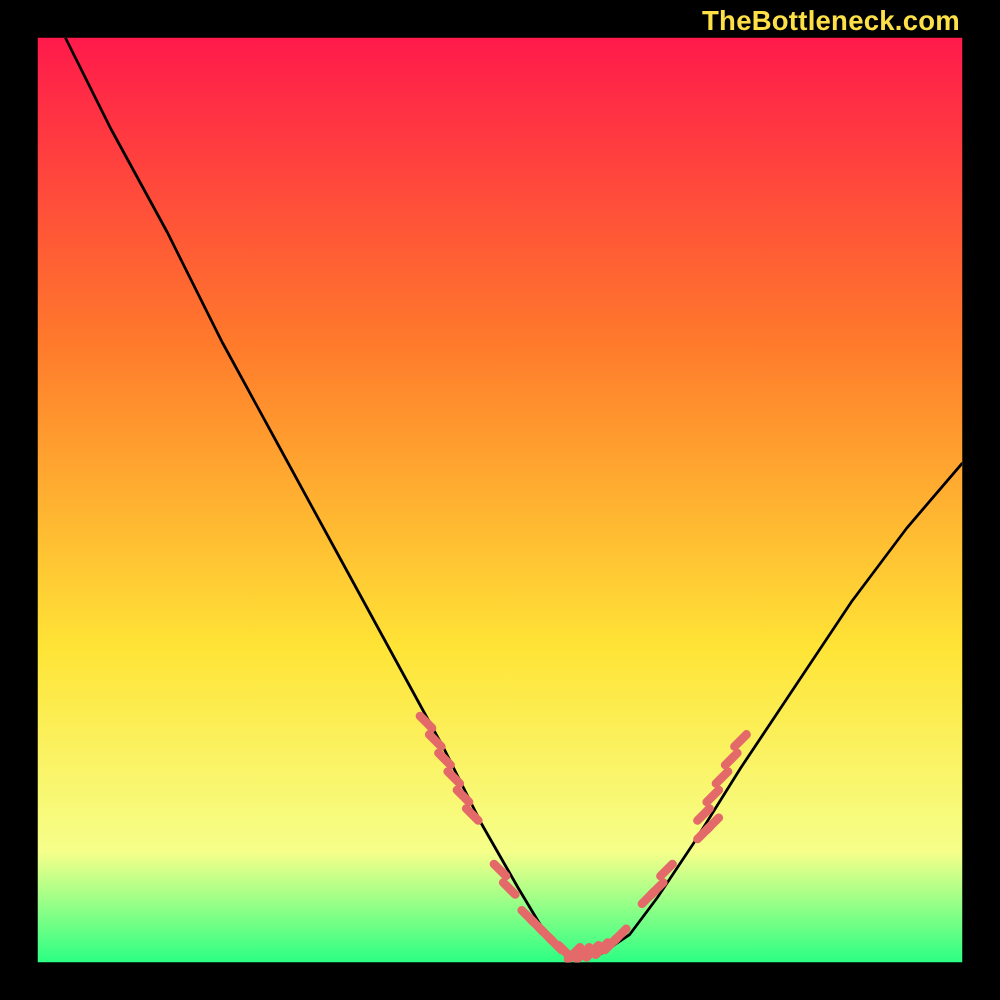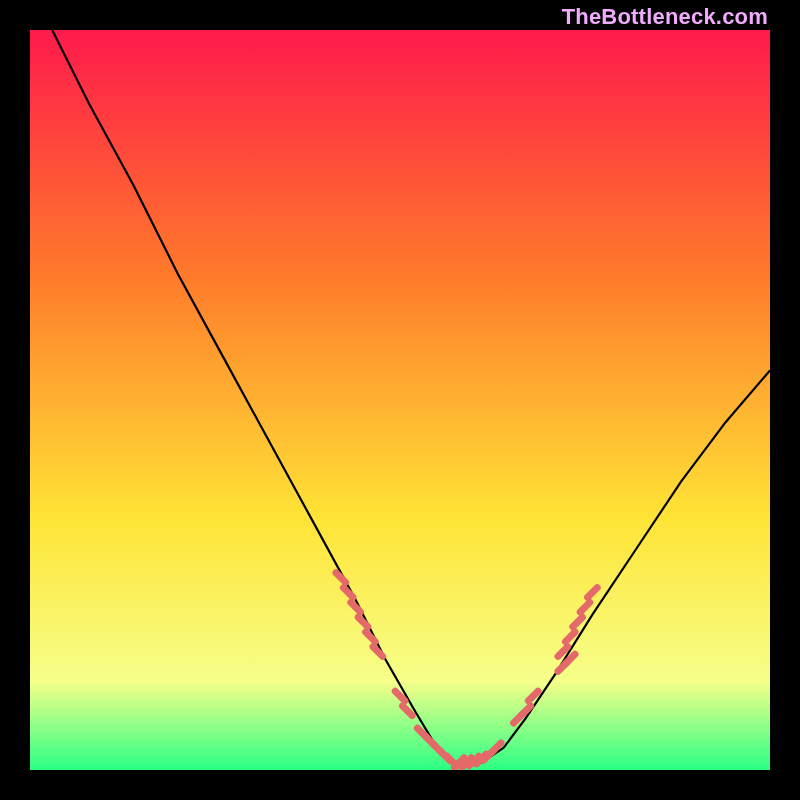--- a/index.html
+++ b/index.html
@@ -23,21 +23,21 @@
     position: absolute;
     left: 0;
     top: 0;
     width: 740px;
     height: 740px;
   }
   .watermark {
     position: absolute;
     top: 4px;
     right: 32px;
-    color: #f0abfc;
+    color: #fde047;
     font-size: 22px;
     font-weight: 600;
     letter-spacing: 0.2px;
     user-select: none;
   }
 </style>
 </head>
 <body>
 
 <div class="watermark">TheBottleneck.com</div>

